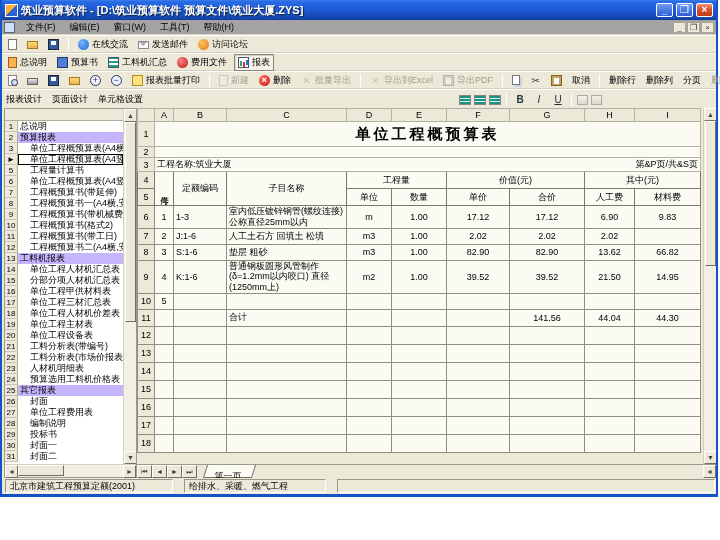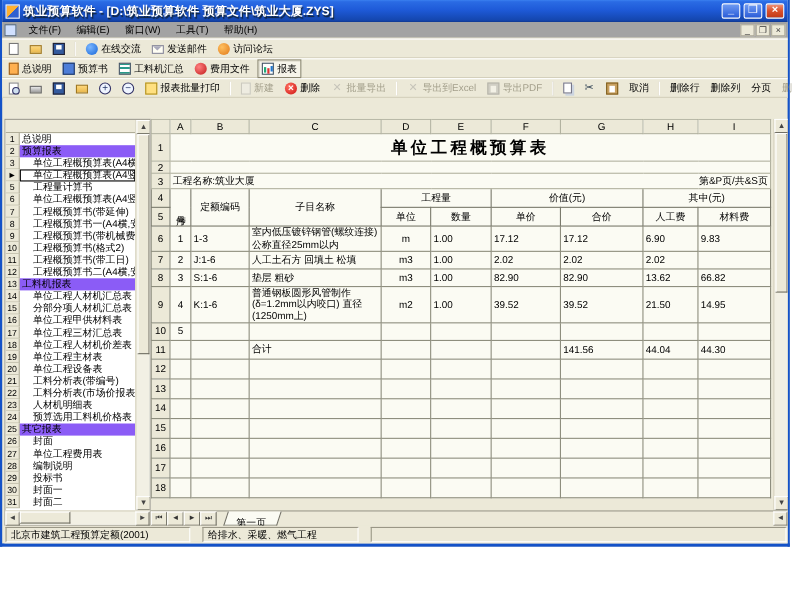--- a/index.html
+++ b/index.html
@@ -82,21 +82,21 @@
   
   .tree-panel { width:133px; height:370px; border:1px solid #9c9a8c; background:#fff; display:flex; flex-direction:column; }
   .tree-top { flex:1; display:flex; overflow:hidden; }
   .tree-colwrap { flex:1; display:flex; flex-direction:column; overflow:hidden; }
   .tree-header { height:12px; background:#ece9d8; border-bottom:1px solid #b0ad98; flex:none; }
   .tree-items { flex:1; overflow:hidden; }
   .tree-row { display:flex; height:11px; line-height:11px; }
   .tree-num { width:13px; flex:none; background:#ece9d8; border-right:1px solid #b0ad98; border-bottom:1px solid #c8c5b2; font-size:8px; text-align:center; color:#000; overflow:hidden; }
   .tree-label { flex:1; font-size:9px; padding-left:12px; white-space:nowrap; overflow:hidden; color:#000; }
   .t-category .tree-label, .t-top .tree-label { padding-left:2px; }
-  .t-category .tree-label { background:#8b5cf6; }
+  .t-category .tree-label { background:#c4b5fd; }
   .tree-row.selected .tree-label { background:#fff; outline:1px solid #000; outline-offset:-1px; }
 
   
   .vscroll { width:13px; flex:none; background:#f2f0e4; border-left:1px solid #d4d0bc; display:flex; flex-direction:column; }
   .hscroll { height:13px; flex:none; background:#f2f0e4; border-top:1px solid #d4d0bc; display:flex; }
   .sb-btn { width:13px; height:13px; flex:none; background:#ece9d8; border:1px solid; border-color:#fff #716f64 #716f64 #fff; font-size:7px; line-height:11px; text-align:center; color:#444; }
   .sb-thumb-v { width:11px; margin:0 auto; background:#ece9d8; border:1px solid; border-color:#fff #716f64 #716f64 #fff; }
   .sb-thumb-h { height:11px; margin-top:0; background:#ece9d8; border:1px solid; border-color:#fff #716f64 #716f64 #fff; }
   .sb-fill { flex:1; }
 
@@ -111,21 +111,21 @@
   tr.r-colhead td { height:13px; }
   tr.r-title td.tcell { height:25px; font-size:15px; font-weight:bold; text-align:center; letter-spacing:3px; }
   tr.r-thin td { height:7px; }
   tr.r-proj td.pcell { height:14px; }
   tr.r-proj .projflex { display:flex; justify-content:space-between; align-items:flex-start; }
   tr.r-h td { height:17px; text-align:center; border:1px solid #7a7a6c; }
   td.vert { writing-mode:vertical-rl; text-orientation:upright; text-align:center; padding:1px 0; letter-spacing:0; }
   tr.drow td, tr.r-total td, tr.erow td { border:1px solid #8e8e7e; }
   tr.drow td { height:16px; }
   td.c-name { padding:1px 2px; line-height:1.2; }
-  .num { text-align:left; }
+  .num { text-align:center; }
   .ctr { text-align:center; }
   tr.r-total td { height:17px; }
   tr.erow td { height:18px; }
 
   
   .tabbar { height:14px; flex:none; display:flex; align-items:flex-start; background:#ece9d8; border-top:1px solid #9c9a8c; }
   .nav-btn { width:15px; height:13px; background:#ece9d8; border:1px solid; border-color:#fff #716f64 #716f64 #fff; font-size:7px; line-height:11px; text-align:center; color:#333; flex:none; }
   .sheet-tab { height:13px; background:#fbfbf3; border:1px solid #716f64; border-top:none; transform:skewX(-18deg); margin-left:8px; padding:0 10px; flex:none; }
   .sheet-tab span { display:inline-block; transform:skewX(18deg); font-size:9px; line-height:12px; }
   .tab-fill { flex:1; }
@@ -277,20 +277,38 @@
         <span>删除列</span>
       </span>
     <span class="btn">
         <span>分页</span>
       </span>
     <span class="btn disabled">
         <span>删除分页</span>
       </span>
   </div>
 
+  <div class="designbar">
+    <span class="design-item">报表设计</span>
+    <span class="design-item">页面设计</span>
+    <span class="design-item">单元格设置</span>
+    <span class="spacer"></span>
+    <span class="fmtgroup">
+      <span class="ic ic-align"></span>
+      <span class="ic ic-align"></span>
+      <span class="ic ic-align"></span>
+      <span class="sep"></span>
+      <span class="fmt-btn b">B</span>
+      <span class="fmt-btn i">I</span>
+      <span class="fmt-btn u">U</span>
+      <span class="sep"></span>
+      <span class="ic ic-cellgrey"></span>
+      <span class="ic ic-cellgrey"></span>
+    </span>
+  </div>
 
   <div class="workspace">
 
     <div class="tree-panel">
       <div class="tree-top">
         <div class="tree-colwrap">
           <div class="tree-header"></div>
           <div class="tree-items" id="tree-items">
   <div class="tree-row t-top">
     <span class="tree-num">1</span>

